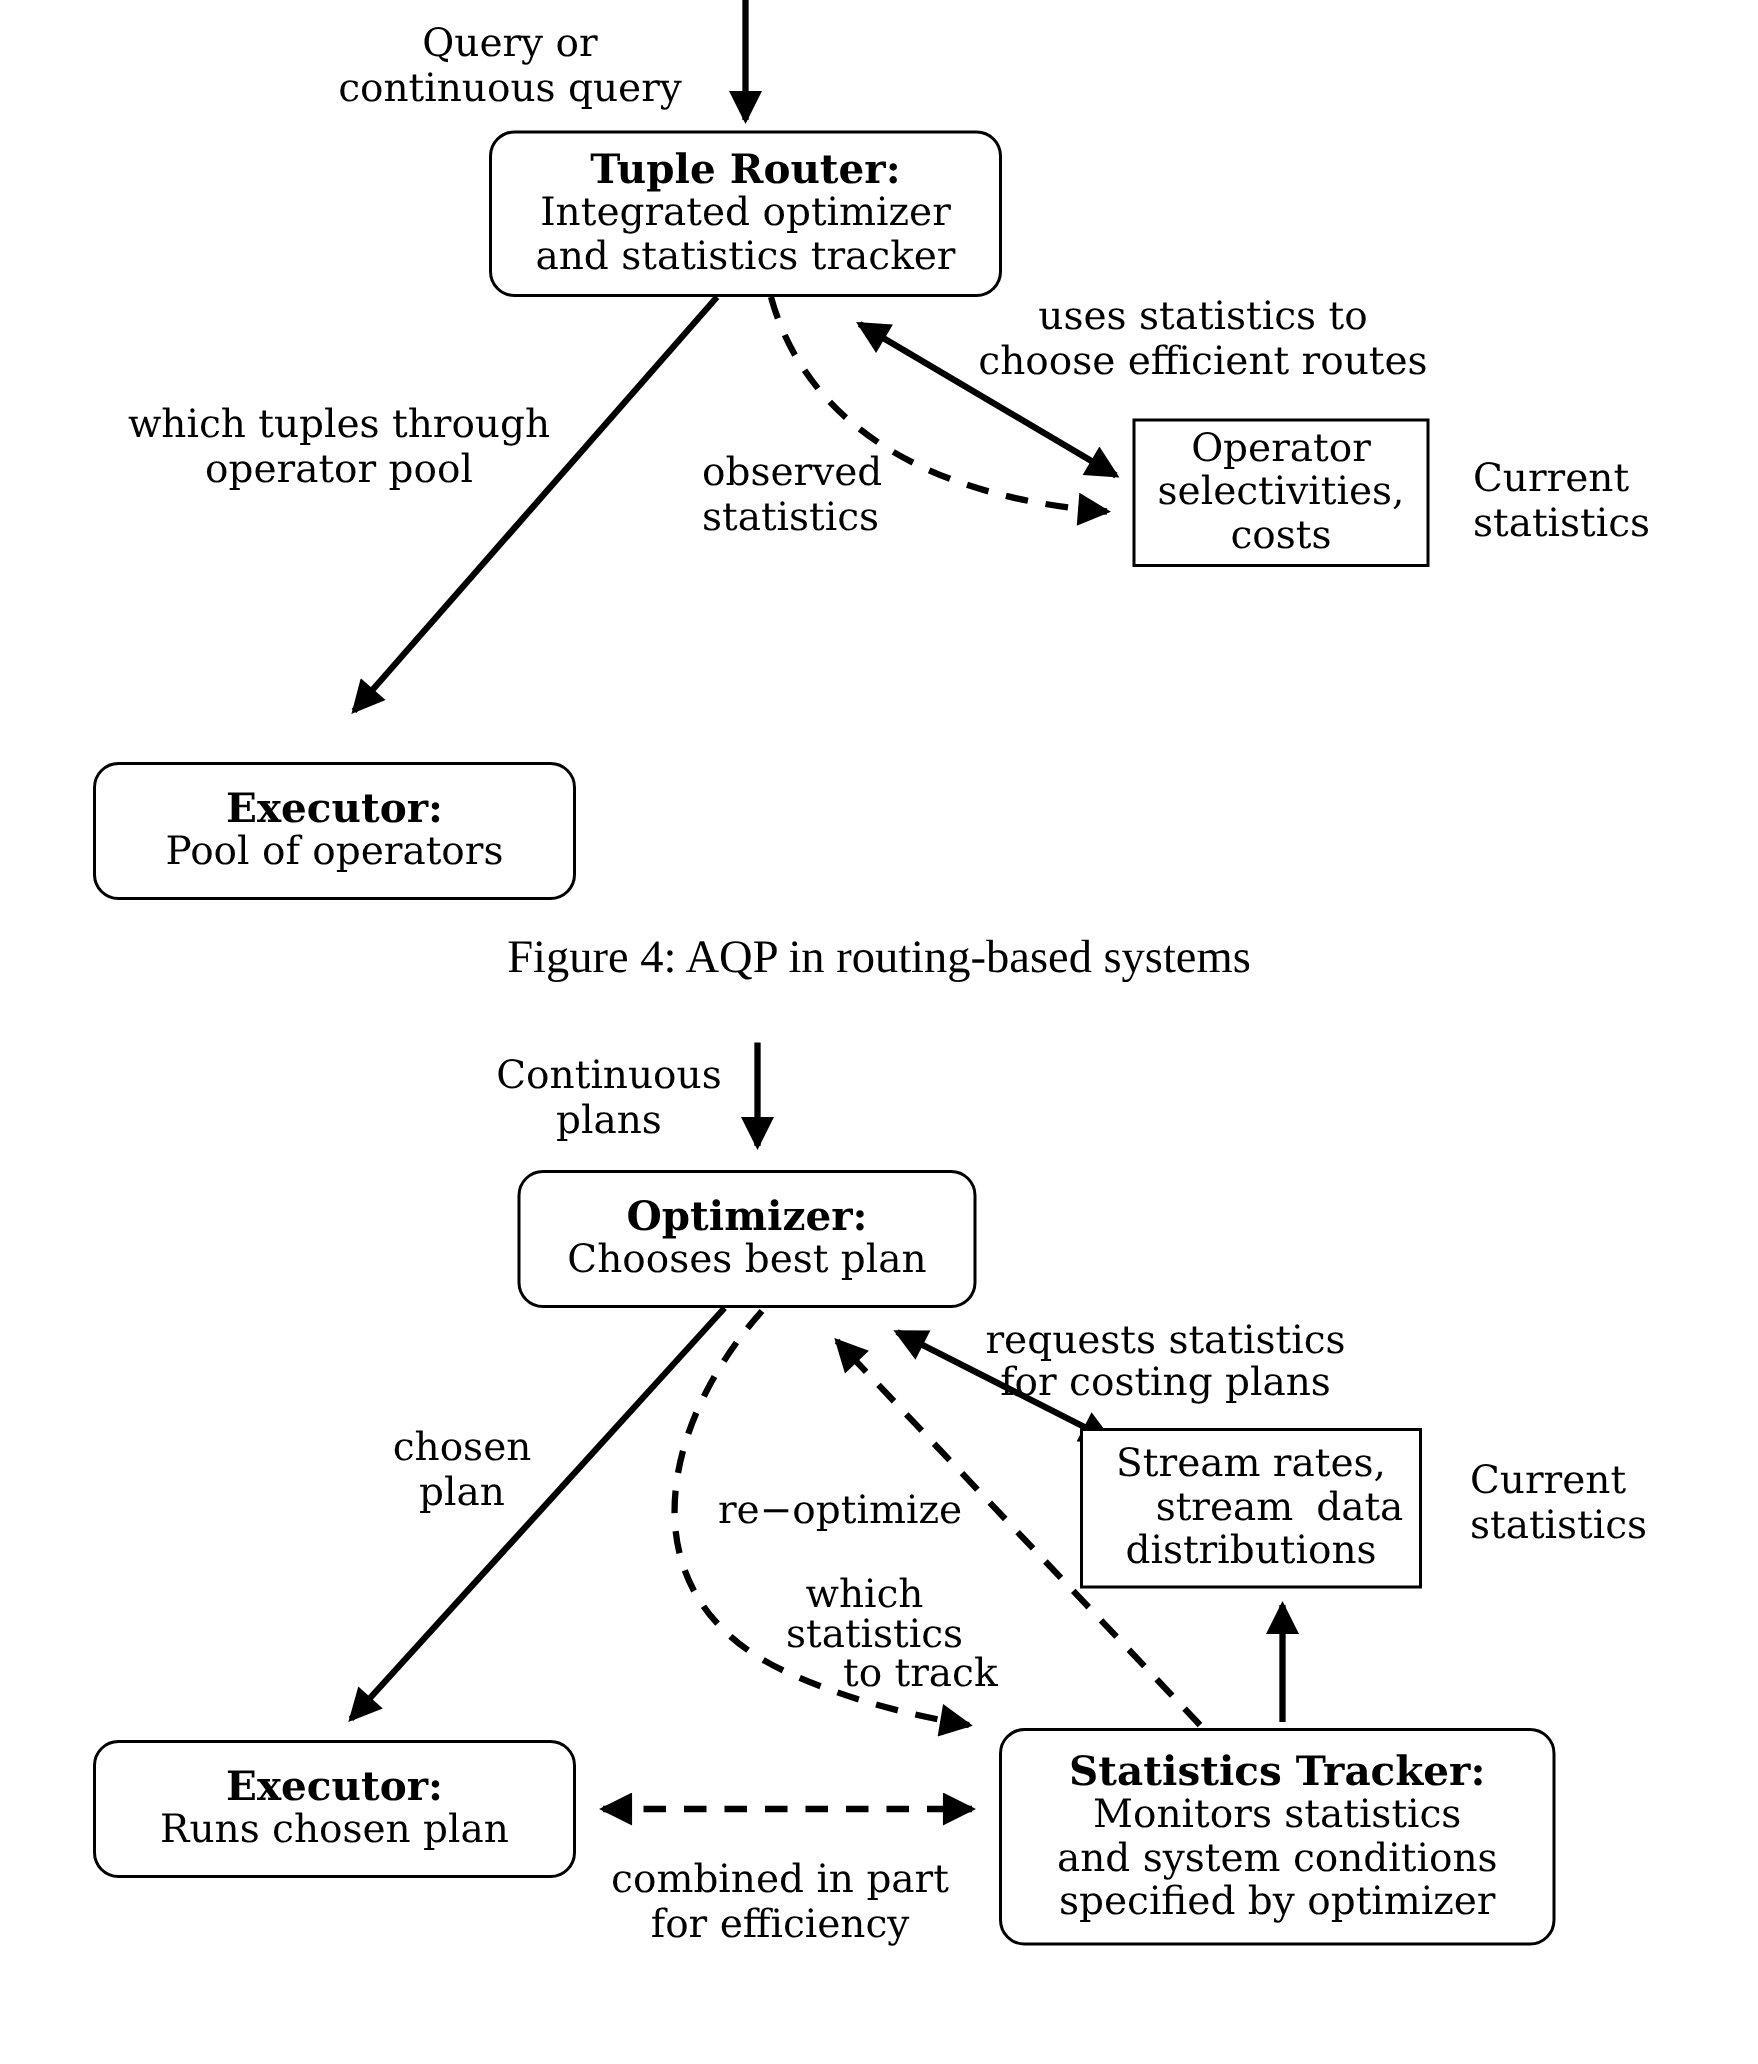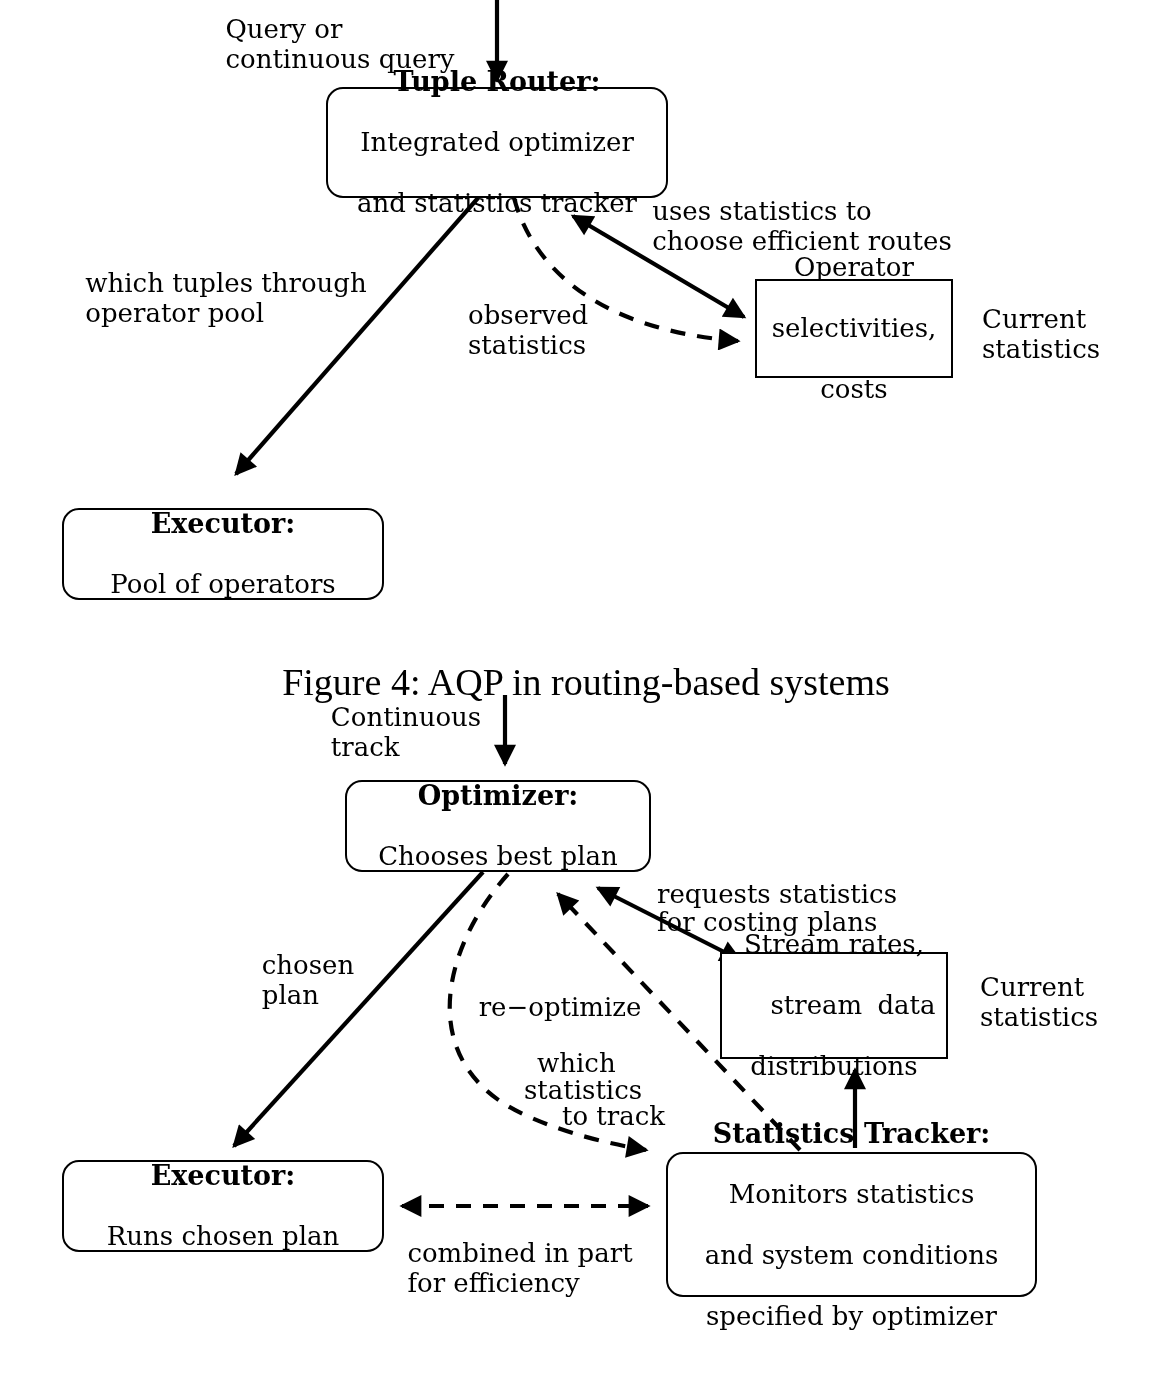--- a/index.html
+++ b/index.html
@@ -3,30 +3,30 @@
 <meta charset="utf-8">
 <style>
   html,body{margin:0;padding:0;background:#ffffff;}
   #page{position:relative;width:1172px;height:1376px;background:#ffffff;overflow:hidden;
         font-family:"DejaVu Serif", serif;color:#000;}
   svg.wires{position:absolute;left:0;top:0;pointer-events:none;}
   svg.wires path{fill:none;stroke:#000;stroke-width:4.2px;}
   svg.wires path.dash{stroke-dasharray:15 12;}
   .box{position:absolute;box-sizing:border-box;background:#fff;border:2.6px solid #000;
        display:flex;flex-direction:column;justify-content:center;align-items:center;
-       text-align:center;line-height:29px;font-size:26px;gap:32px;}
+       text-align:center;line-height:29px;font-size:26px;}
   .box.round{border-radius:17px;}
   .box.square{border-width:2px;border-radius:0;}
   .bt{font-weight:bold;font-size:27px;}
-  .lbl{position:absolute;font-size:26px;line-height:30px;white-space:nowrap;}
+  .lbl{position:absolute;font-size:26px;line-height:30px;text-align:center;white-space:nowrap;}
   .lbl.cx{transform:translateX(-50%);}
   .lbl.left{text-align:left;}
   .wsp{word-spacing:7px;margin-left:38px;}
   .caption{position:absolute;transform:translateX(-50%);font-family:"Liberation Serif", serif;
-           font-size:38px;white-space:nowrap;margin-top:40px;}
+           font-size:31px;white-space:nowrap;}
 </style>
 </head>
 <body>
 
 <div id="page">
 
   <svg class="wires" width="1172" height="1376" viewBox="0 0 1172 1376">
     <defs>
       <marker id="ah" viewBox="0 0 10 10" refX="8.8" refY="5" markerWidth="36" markerHeight="22" orient="auto" markerUnits="userSpaceOnUse">
         <path d="M0,0 L10,5 L0,10 Z" style="fill:#000;stroke:none"></path>
@@ -89,21 +89,21 @@
 
   <div class="box round" style="left:62px;top:508px;width:322px;height:92px">
     <div class="bt">Executor:</div>
     <div>Pool of operators</div>
   </div>
 
   <div class="caption" style="left:586px;top:620px">Figure 4: AQP in routing-based systems</div>
 
   <div class="lbl cx" style="left:406px;top:702px">
     <div>Continuous</div>
-    <div>track</div>
+    <div>plans</div>
   </div>
 
   <div class="box round" style="left:345px;top:780px;width:306px;height:92px">
     <div class="bt">Optimizer:</div>
     <div>Chooses best plan</div>
   </div>
 
   <div class="lbl cx" style="left:777px;top:880px;line-height:28px">
     <div>requests statistics</div>
     <div>for costing plans</div>

